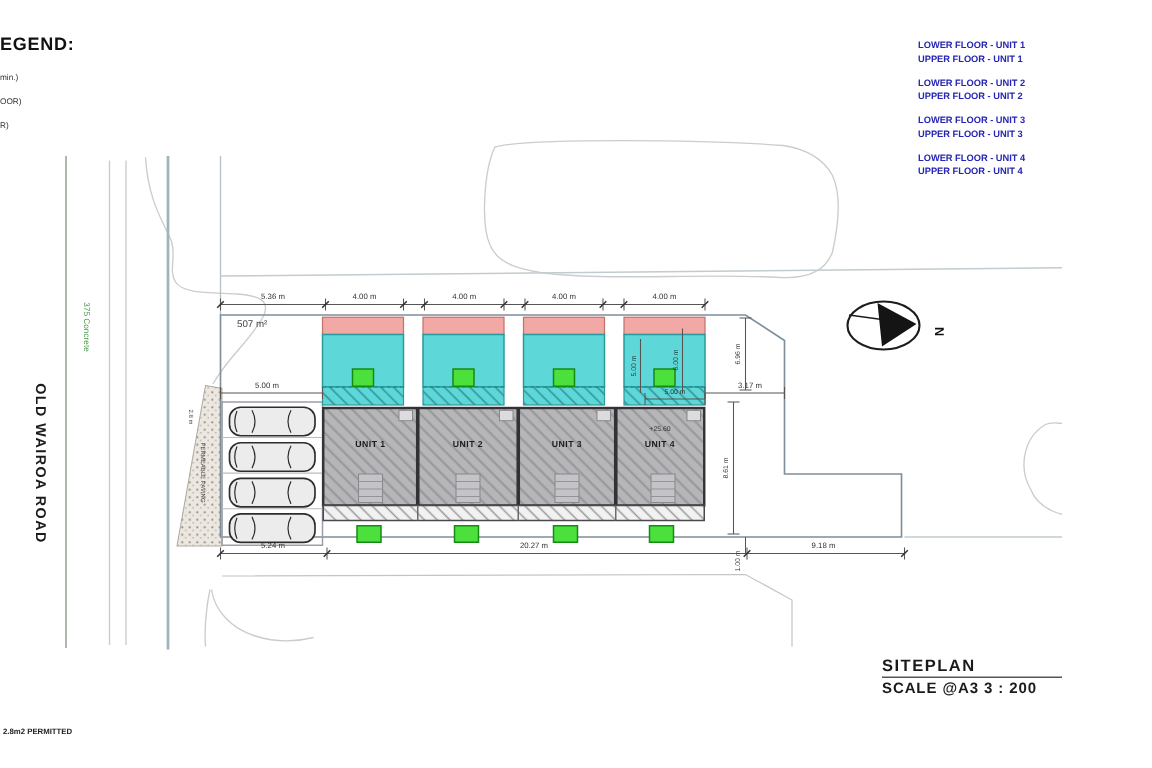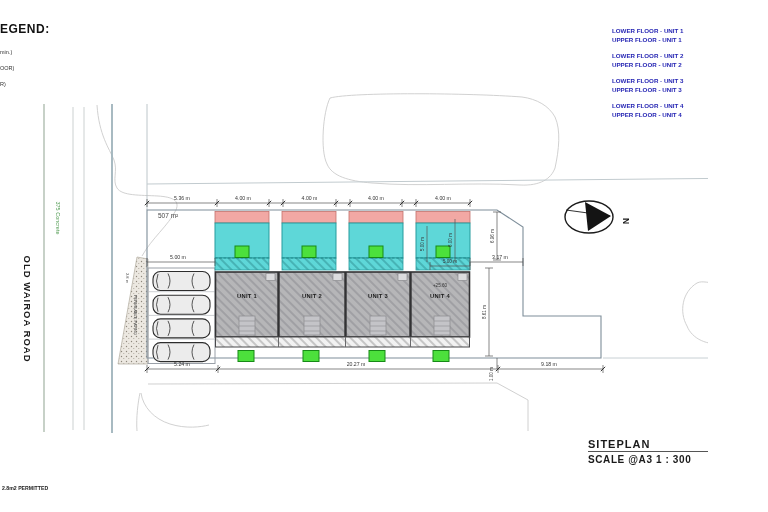--- a/index.html
+++ b/index.html
@@ -257,18 +257,18 @@
       <ellipse cx="589" cy="217" rx="24" ry="16" fill="#ffffff" stroke="#1c1c1c" stroke-width="1.4"></ellipse>
       <line x1="566" y1="210" x2="610" y2="216" stroke="#1c1c1c" stroke-width="0.9"></line>
       <path d="M585,202L611,216L588,231Z" fill="#141414"></path>
       <text class="north-n" x="623" y="221" transform="rotate(90,623,221)">N</text>
     </g>
   </svg>
 
   <div class="titleblock">
     <div class="tb-title">SITEPLAN</div>
     <hr class="tb-rule">
-    <div class="tb-scale">SCALE @A3  1 : 300</div>
+    <div class="tb-scale">SCALE @A3  3 : 200</div>
   </div>
 
   <div class="permitted">2.8m2 PERMITTED</div>
 
 </div>
 
 </body></html>

